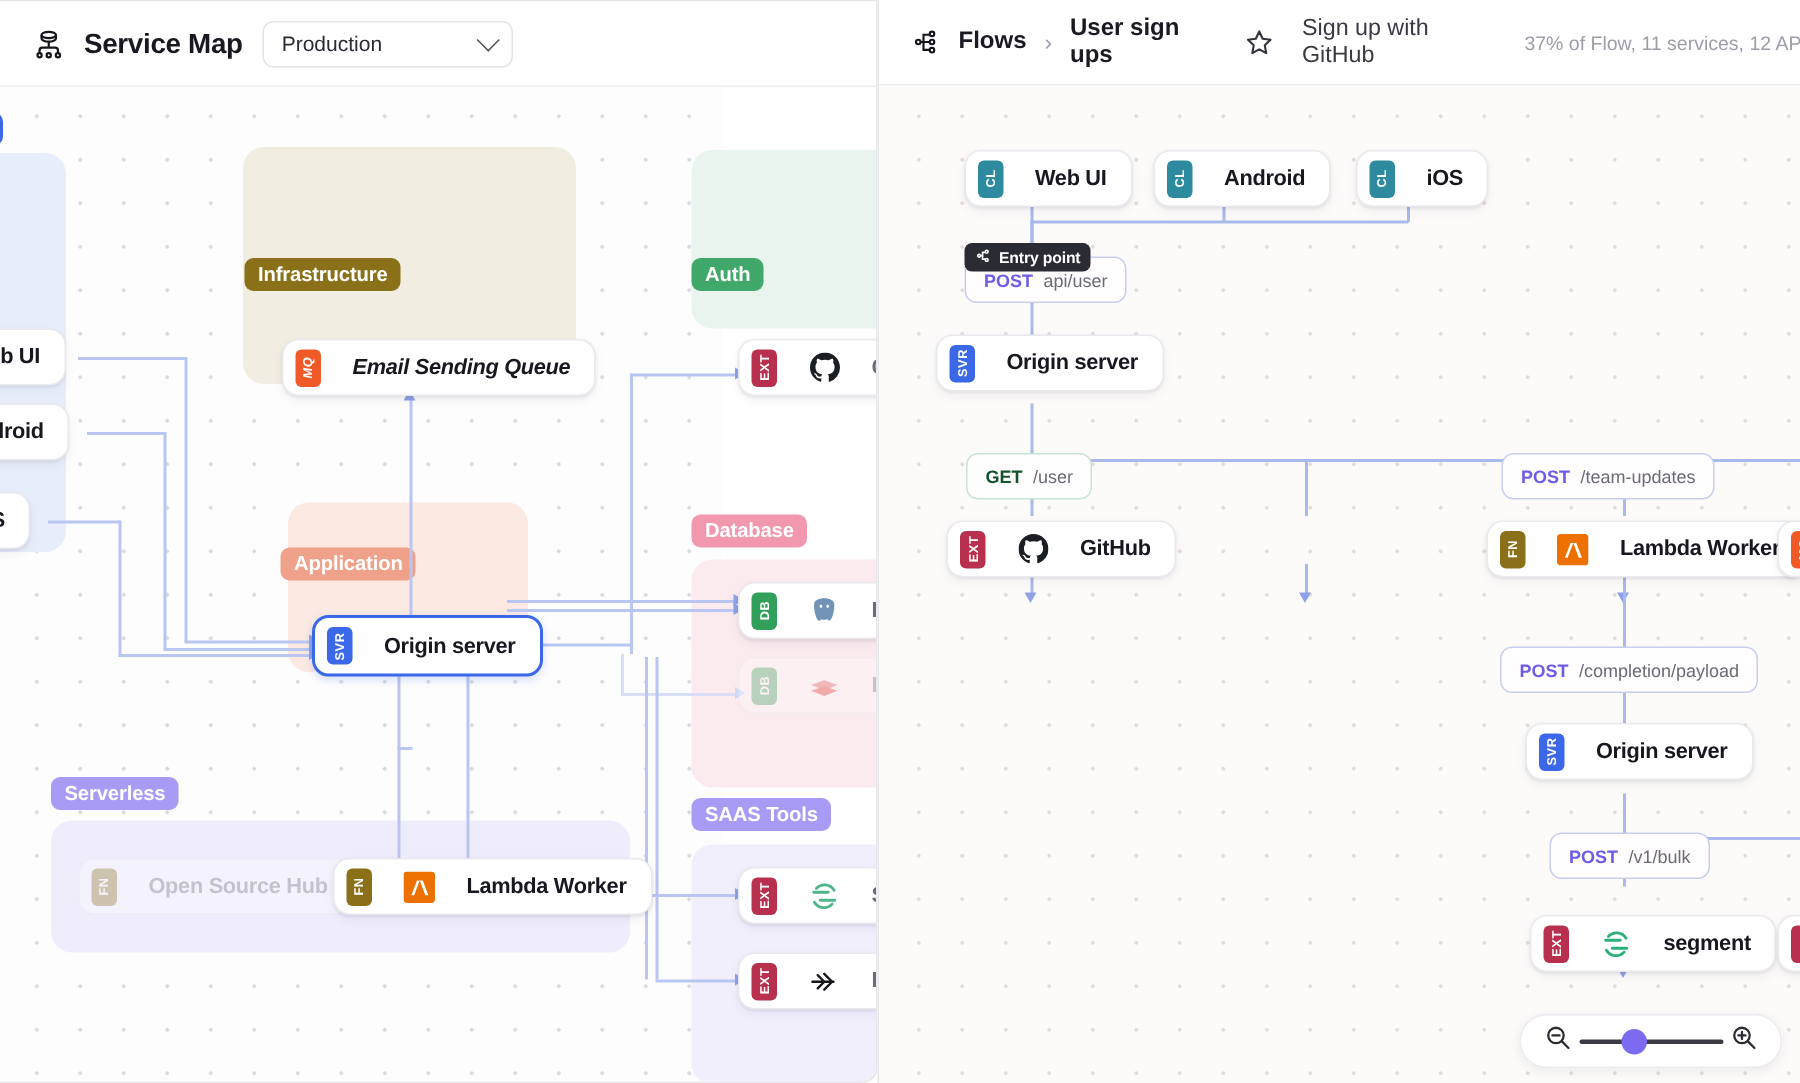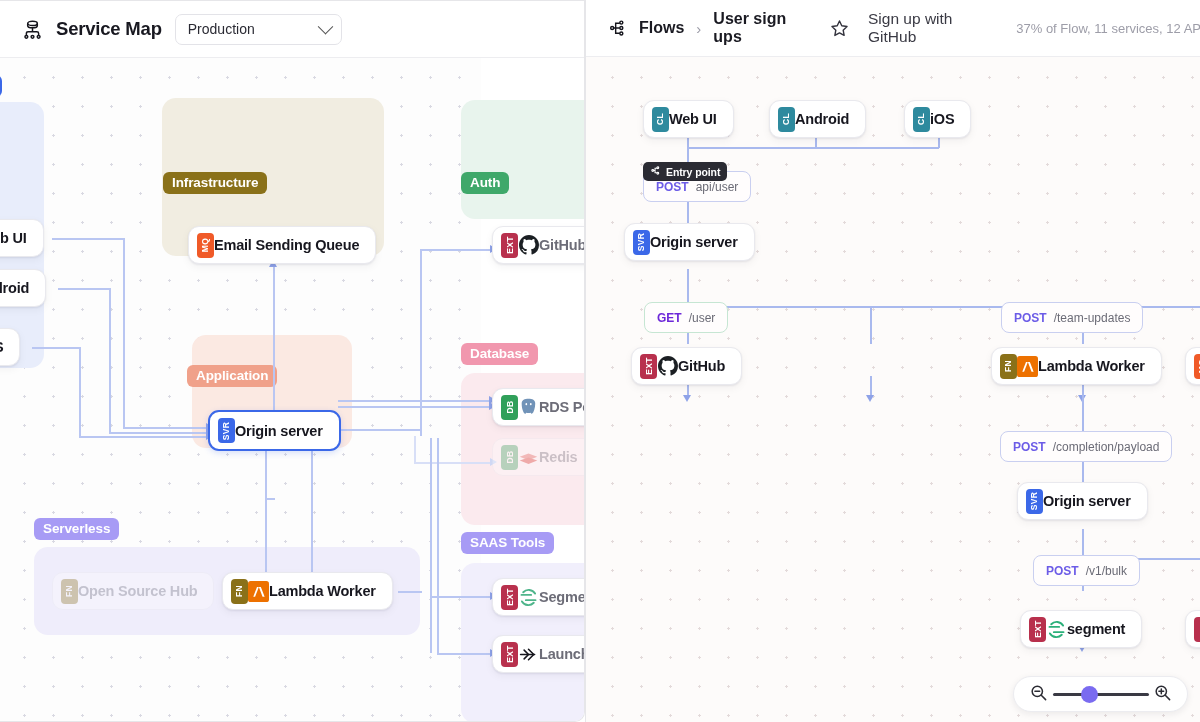--- a/index.html
+++ b/index.html
@@ -43,21 +43,21 @@
 
   
   .grp { position:absolute; border-radius:14px; }
   .grp-label {
     position:absolute; border-radius:6px; padding:3px 9px 4px;
     font-size:13.5px; font-weight:700; color:#fff; letter-spacing:-0.1px; white-space:nowrap;
   }
 
   
   .node {
-    position:absolute; display:flex; align-items:center; gap:0;
+    position:absolute; display:flex; align-items:center; gap:21px;
     background:#fff; border:1px solid #e9e9ee; border-radius:11px;
     height:38px; padding:0 16px 0 8px;
     box-shadow: 0 1px 2px rgba(20,20,40,.07), 0 3px 8px rgba(20,20,40,.05);
     white-space:nowrap;
   }
   .node .nlabel { font-size:14.5px; font-weight:700; color:#17171f; letter-spacing:-0.2px; }
   .node.dim { opacity:.33; box-shadow:none; }
   .node.muted .nlabel { color:#6d6d78; font-weight:600; }
   .node.sel { border:2.5px solid #3b68e8; box-shadow:0 2px 6px rgba(59,104,232,.2); }
 
@@ -106,21 +106,21 @@
   }
   .rwire { position:absolute; background:#a9b9ee; }
   .rwh { height:1.5px; } .rwv { width:1.5px; }
 
   .op {
     position:absolute; height:31px; display:flex; align-items:center; gap:7px;
     padding:0 12px; border:1px solid #c9cff0; border-radius:8px; background:#fffdfd;
     font-size:12px; white-space:nowrap;
   }
   .op .verb { font-weight:700; color:#6c5ce7; }
-  .op .verb.get { color:#6d28d9; }
+  .op .verb.get { color:#14532d; }
   .op .path { color:#6b6b76; }
   .op.green { border-color:#c6e6d3; }
 
   .tip {
     position:absolute; height:19px; display:flex; align-items:center; gap:5px;
     background:#2b2b33; color:#fff; border-radius:5px; padding:0 7px;
     font-size:10.5px; font-weight:700; letter-spacing:-0.1px; z-index:4;
   }
 
   .zoomctl {
@@ -224,21 +224,21 @@
       <div class="node" style="left:-30px;top:161px;">
         <span class="nlabel">Web UI</span>
       </div>
       <div class="node" style="left:-34px;top:211px;">
         <span class="nlabel">Android</span>
       </div>
       <div class="node" style="left:-30px;top:270px;">
         <span class="nlabel">iOS</span>
       </div>
 
-      <div class="node" style="left:188px;top:168px;">
+      <div class="node" style="left:188px;top:168px;font-style:italic;">
         <span class="badge b-mq">
             <span>MQ</span>
           </span>
         <span class="nlabel">Email Sending Queue</span>
       </div>
 
       <div class="node sel" style="left:208px;top:352px;height:41px;">
         <span class="badge b-svr">
             <span>SVR</span>
           </span>

